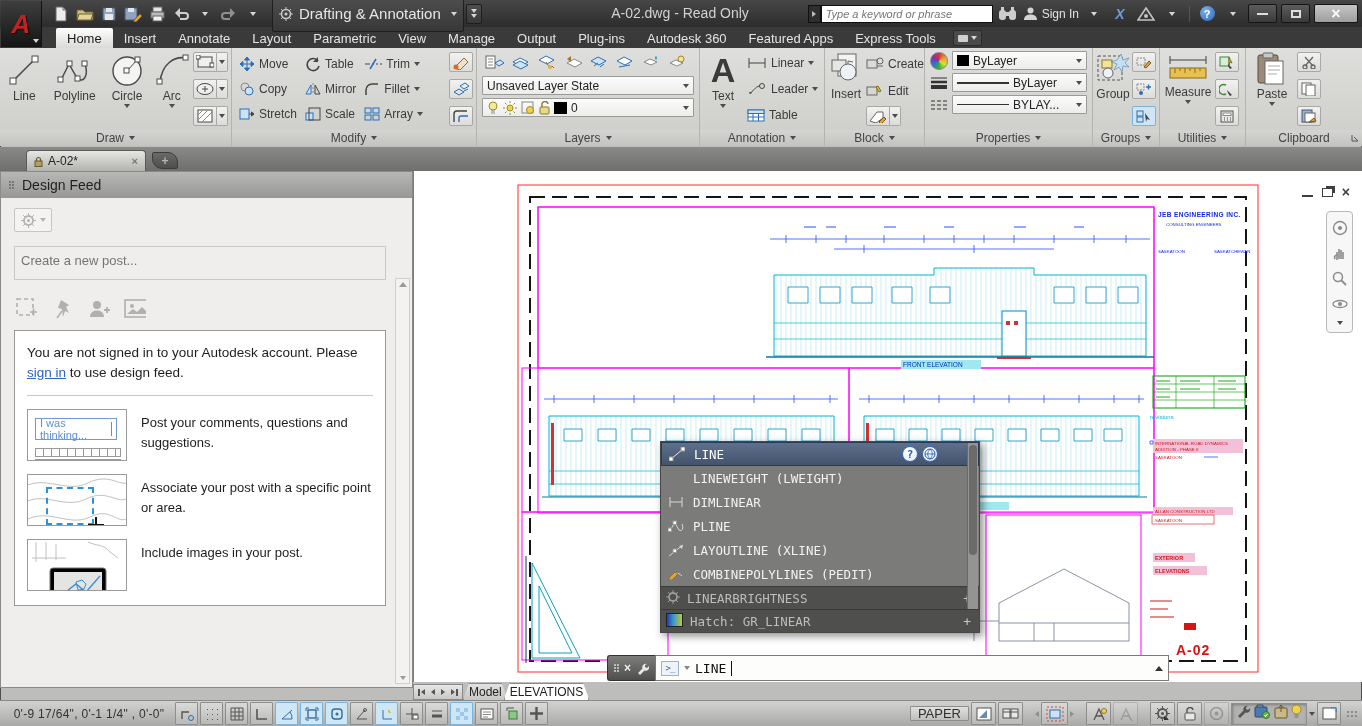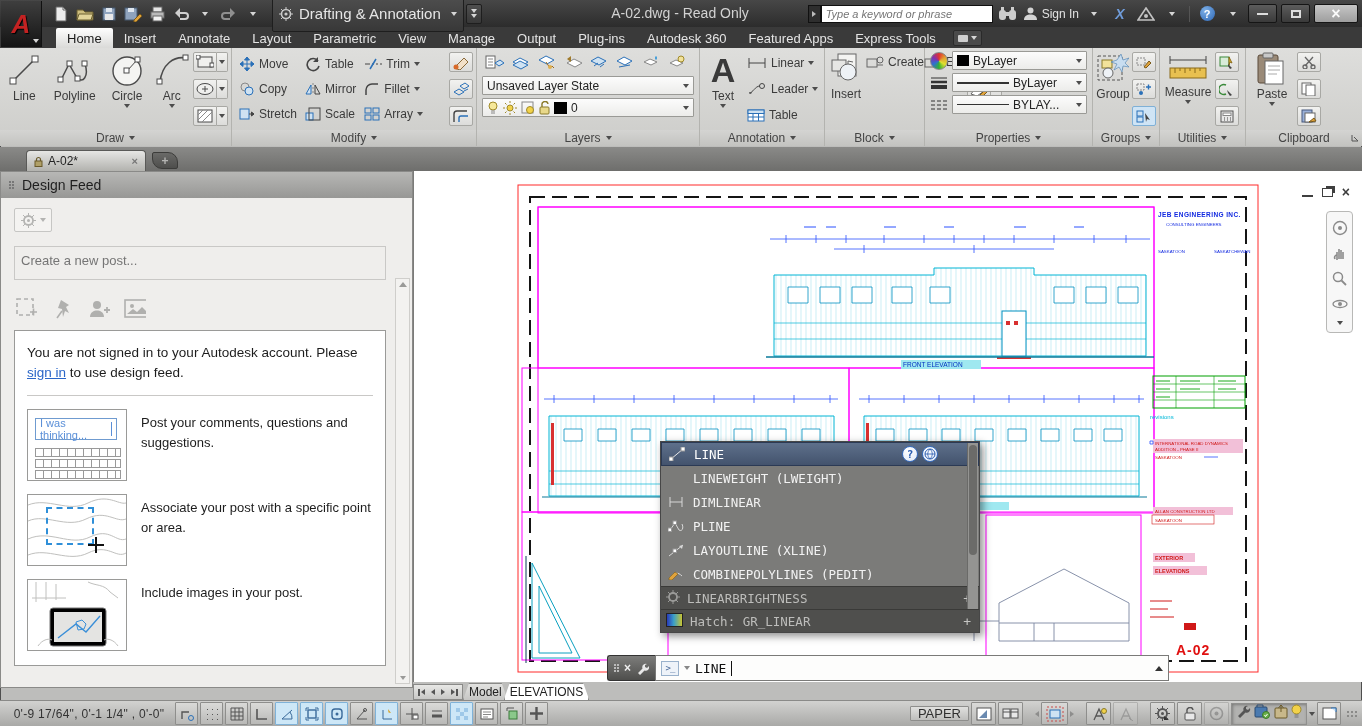--- a/index.html
+++ b/index.html
@@ -80,21 +80,21 @@
 .pbody2{flex:1;position:relative;padding:10px 26px 0 13px}
 .gearbtn{width:38px;height:24px;border:1px solid #c6c6c4;background:#f4f3f1;display:flex;align-items:center;justify-content:center;gap:4px;border-radius:2px}
 .postbox{margin-top:14px;width:100%;height:34px;border:1px solid #c9c8c6;background:#efeeec;color:#a9a8a6;font-size:13px;padding:6px;font-family:"Liberation Sans",sans-serif;resize:none}
 .ficons{display:flex;gap:14px;margin:14px 2px 10px}
 .fic{width:22px;height:22px;display:flex;align-items:center;justify-content:center}
 .signbox{border:1px solid #9a9a98;background:#fff;padding:12px 12px 14px;margin-top:8px}
 .signbox .t{font-size:13.5px;color:#1d1d1d;line-height:1.45}
 .signbox a{color:#2a66c8}
 .hr{height:1px;background:#c9c8c6;margin:13px 0}
 .feeditem{display:flex;gap:14px;margin-bottom:13px}
-.thumb{width:100px;height:72px;border:1px solid #9a9a98;background:#fff;flex:0 0 auto;position:relative;overflow:hidden}
+.thumb{width:100px;height:52px;border:1px solid #9a9a98;background:#fff;flex:0 0 auto;position:relative;overflow:hidden}
 .feeditem .txt{font-size:13px;color:#1d1d1d;line-height:1.5;padding-top:4px}
 .bubble{position:absolute;left:7px;top:8px;width:82px;height:22px;border:1px solid #6f9bd0;color:#5a8fd8;font-size:11px;display:flex;align-items:center;padding:0 4px;gap:2px}
 .bubble i{width:1px;height:14px;background:#5a8fd8;margin-left:auto}
 .kbrow{position:absolute;left:7px;width:86px;height:9px;border:1px solid #999;background:repeating-linear-gradient(90deg,#fff 0 7px,#999 7px 8px)}
 .dashsel{position:absolute;left:18px;top:12px;width:48px;height:38px;border:2px dashed #2f8fd8}
 .pluscur{position:absolute;left:60px;top:42px;width:16px;height:16px}
 .pluscur:before{content:"";position:absolute;left:7px;top:0;width:2px;height:16px;background:#111}
 .pluscur:after{content:"";position:absolute;left:0;top:7px;width:16px;height:2px;background:#111}
 .pscroll{position:absolute;right:2px;top:80px;bottom:3px;width:15px;background:#f3f2f0;border:1px solid #cfcecb;display:flex;flex-direction:column;justify-content:space-between;align-items:center;padding:3px 0}
 
@@ -600,21 +600,21 @@
       <div class="pbody">
         <div class="bigb" style="width:42px">
           <svg width="36" height="34">
               <rect x="10" y="2" width="18" height="22" fill="#f4f4f2" stroke="#666"></rect>
               <rect x="4" y="8" width="14" height="11" fill="#e6e6e4" stroke="#666"></rect>
               <circle cx="20" cy="20" r="8" fill="#eef2f6" stroke="#666"></circle>
               <path d="M20 12v-3l5 1" fill="none" stroke="#666"></path>
             </svg>
           <span>Insert</span>
         </div>
-        <div style="display:flex;flex-direction:row;justify-content:space-around">
+        <div style="display:flex;flex-direction:column;justify-content:space-around">
           <div class="anrow">
               <svg width="18" height="13">
                 <rect x="1" y="3" width="10" height="8" fill="none" stroke="#666"></rect>
                 <circle cx="14" cy="4" r="3" fill="none" stroke="#666"></circle>
                 <path d="M11 9h6" stroke="#666"></path>
               </svg>
               <span>Create</span>
             </div>
           <div class="anrow">
               <svg width="18" height="13">

